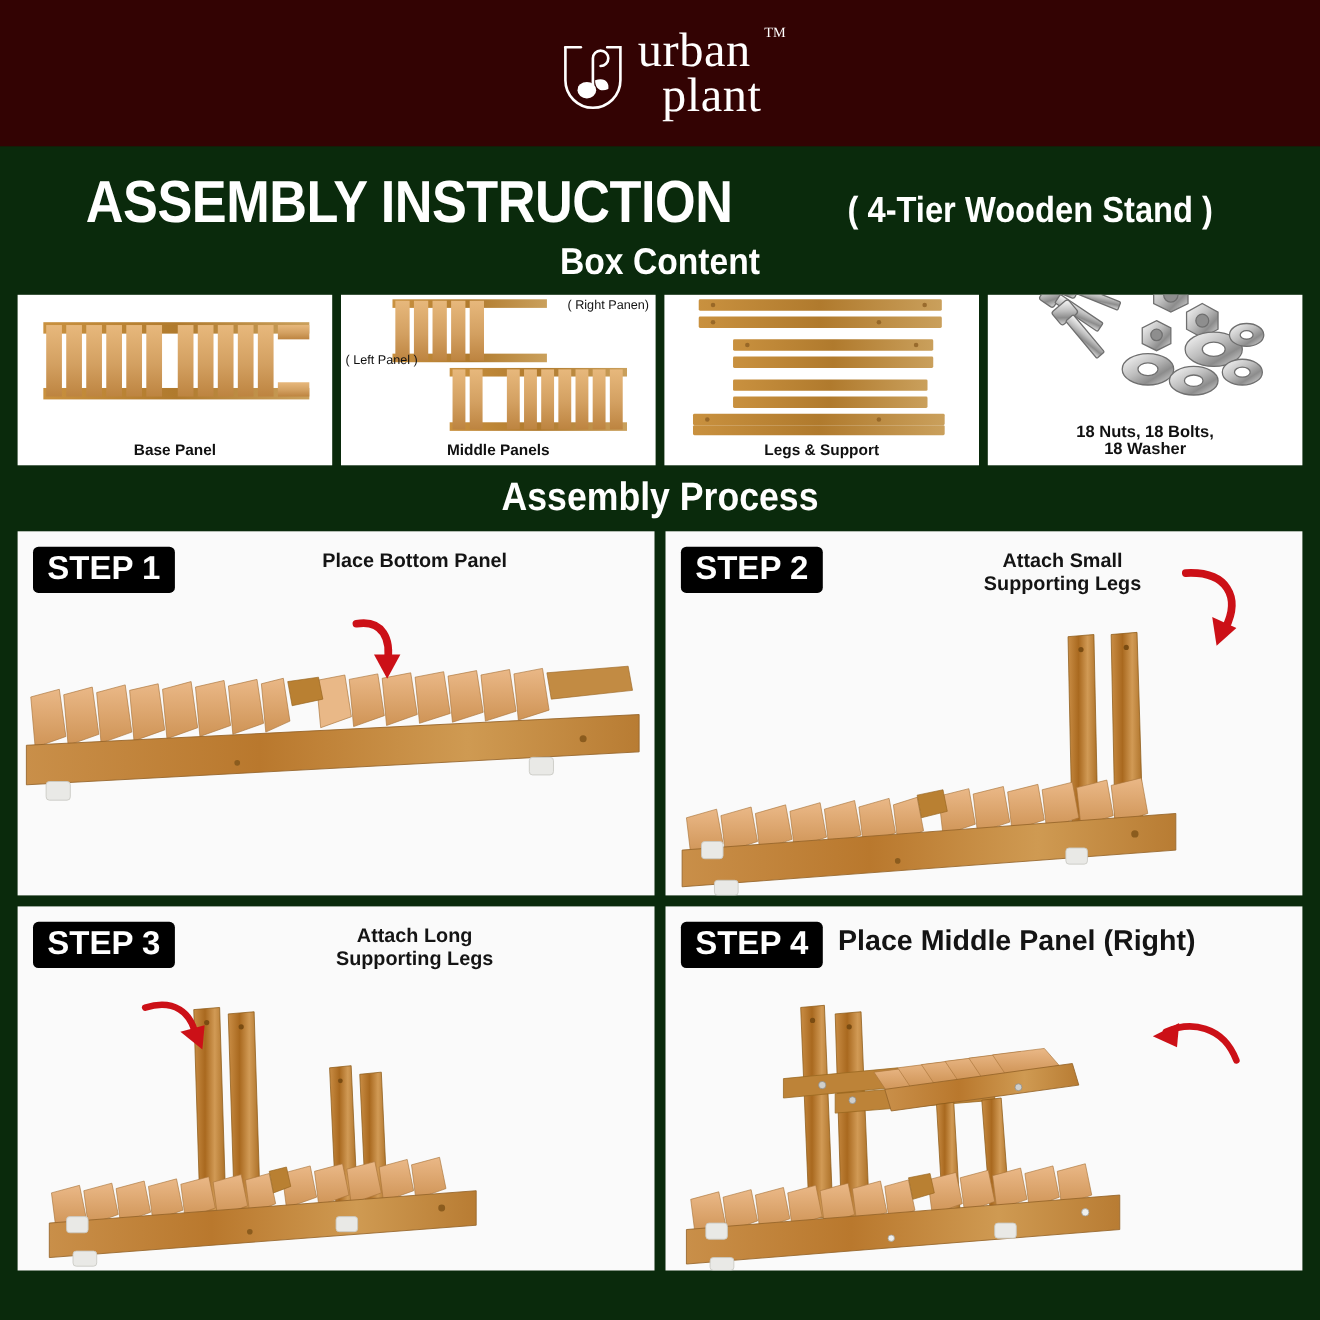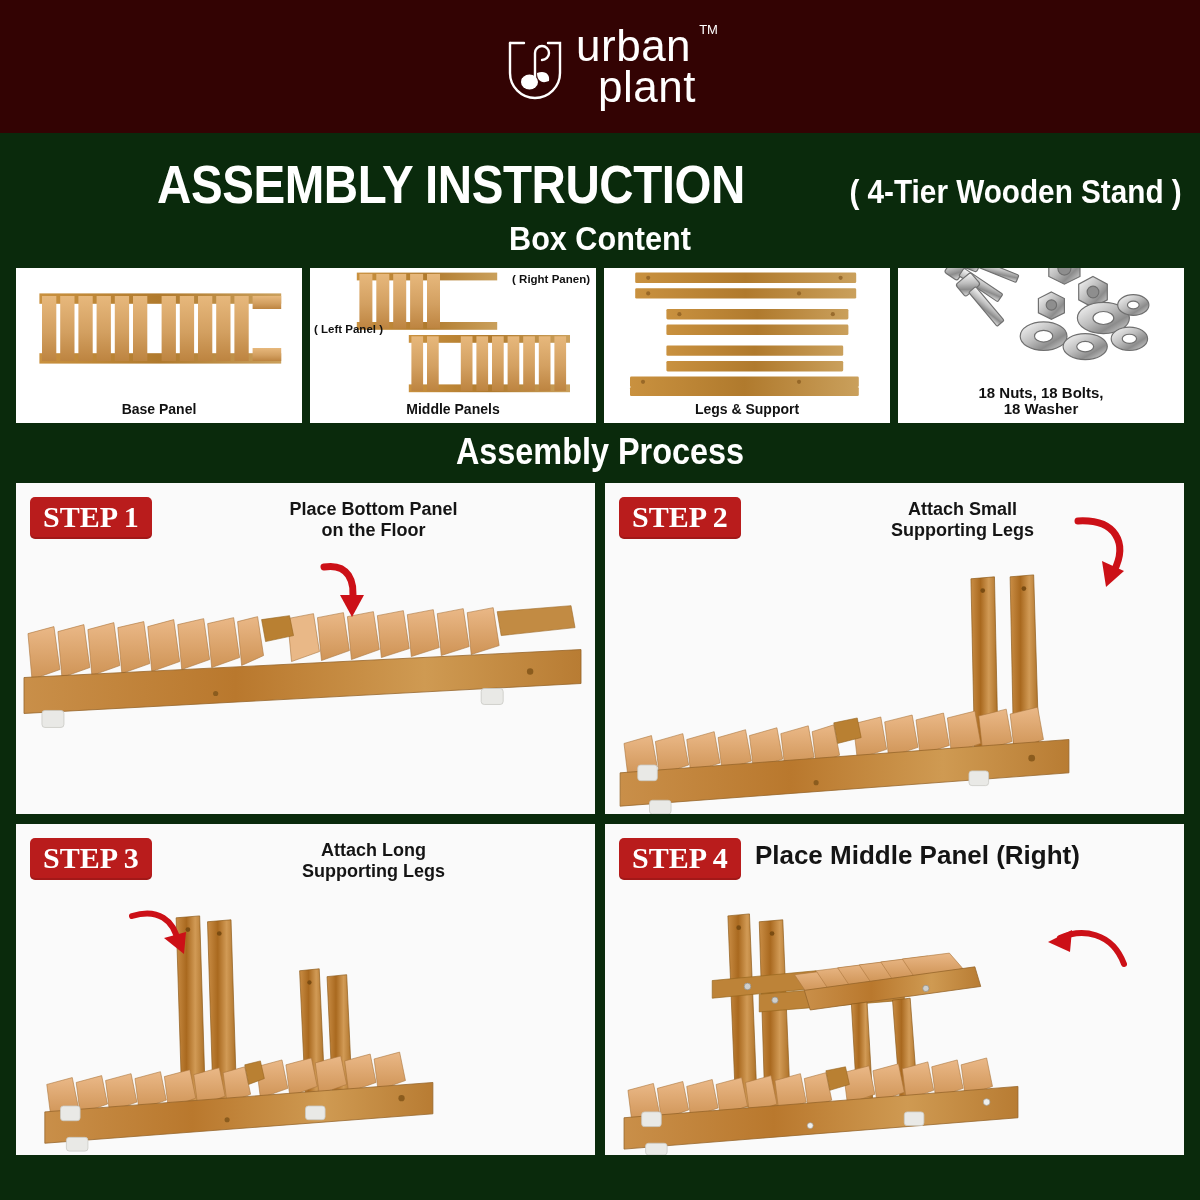--- a/index.html
+++ b/index.html
@@ -8,38 +8,38 @@
     font-family: "Liberation Sans", sans-serif;
     background: #0a2a0c;
     overflow: hidden;
   }
   .page { position: relative; width: 1200px; height: 1200px; background: #0a2a0c; }
 
   
   .header {
     height: 133px; width: 100%;
     background: #330303;
-    display: flex; align-items: center; justify-content: center;
+    display: flex; align-items: center; justify-content: center; font-family: Liberation Serif, serif;
   }
   .logo { display: flex; align-items: center; gap: 10px; position: relative; }
   .logo-mark { width: 62px; height: 76px; }
   .logo-words { position: relative; }
   .logo-urban, .logo-plantw {
     color: #fff; font-weight: 300; letter-spacing: .5px; line-height: .92;
   }
   .logo-urban { font-size: 44px; }
   .logo-plantw { font-size: 44px; margin-left: 22px; }
   .logo-tm {
     position: absolute; right: -22px; top: -4px;
     font-size: 13px; color: #fff; font-weight: 400;
   }
 
   
   .title-wrap {
-    display: flex; align-items: baseline; justify-content: flex-end;
+    display: flex; align-items: baseline; justify-content: center;
     gap: 6px; padding-top: 20px;
   }
   .title-main {
     color: #fff; font-size: 54px; font-weight: bold;
     letter-spacing: -0.5px; transform: scaleX(0.88); transform-origin: left center;
     font-family: "Liberation Sans Narrow", "Liberation Sans", sans-serif;
   }
   .title-sub {
     color: #fff; font-size: 33px; font-weight: bold;
     transform: scaleX(0.9);
@@ -60,40 +60,40 @@
     display: flex; flex-direction: column; align-items: center;
     justify-content: flex-end; padding-bottom: 6px; overflow: hidden;
   }
   .box-card .art { flex: 1; width: 100%; position: relative; }
   .box-label {
     font-size: 14px; font-weight: bold; color: #111; text-align: center;
     line-height: 1.08; padding: 0 4px;
   }
   .box-label.small { font-size: 15px; }
   .sub-tag {
-    position: absolute; font-size: 11.5px; font-weight: bold; color: #111;
+    position: absolute; font-size: 11.5px; font-weight: normal; color: #111;
     white-space: nowrap;
   }
 
   
   .steps {
     display: grid; grid-template-columns: 1fr 1fr; gap: 10px;
     padding: 0 16px; height: 672px;
   }
   .step-card {
     background: #fafafa; position: relative; overflow: hidden;
   }
   .step-head {
     display: flex; align-items: flex-start; gap: 14px;
     padding: 14px 14px 0 14px;
   }
   .step-badge {
-    background: #b91c1c; color: #fff; border-radius: 5px;
+    background: #000000; color: #fff; border-radius: 5px;
     padding: 4px 13px 6px; font-size: 30px; font-weight: bold;
-    font-family: Liberation Serif, serif; line-height: 1.05;
+    font-family: Liberation Sans, sans-serif; line-height: 1.05;
     white-space: nowrap; flex: none;
     box-shadow: inset 0 -2px 0 rgba(0,0,0,.12);
   }
   .step-text {
     font-size: 18px; font-weight: bold; color: #141414;
     line-height: 1.16; flex: 1; text-align: center; padding-top: 2px;
   }
   .step-text.one-line { text-align: left; font-size: 26px; }
   .stage { position: absolute; left: 0; right: 0; bottom: 0; top: 86px; }
 
@@ -286,21 +286,20 @@
 
   <div class="section-title process">Assembly Process</div>
 
   <div class="steps">
 
     <div class="step-card">
       <div class="step-head">
         <div class="step-badge">STEP 1</div>
         <div class="step-text">
           <div>Place Bottom Panel</div>
-          <div>on the Floor</div>
         </div>
       </div>
       <div class="stage">
         <svg viewBox="0 0 580 240" width="100%" height="100%" preserveAspectRatio="xMidYMid meet">
           <defs>
             <linearGradient id="s1top" x1="0" y1="0" x2="0" y2="1">
               <stop offset="0%" stop-color="#eab887"></stop>
                 <stop offset="100%" stop-color="#cf9456"></stop>
             </linearGradient>
             <linearGradient id="s1rail" x1="0" y1="0" x2="1" y2="0">

